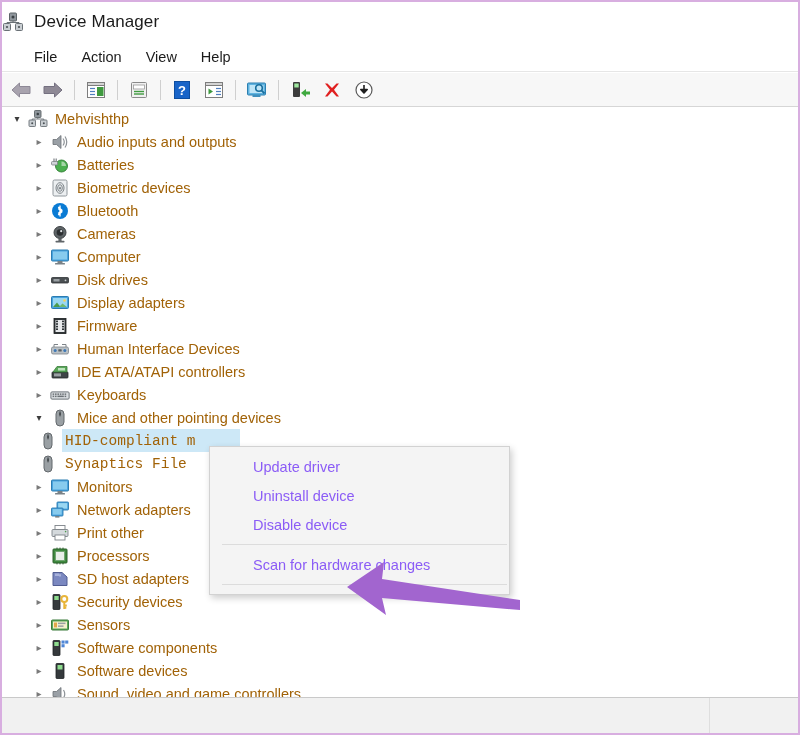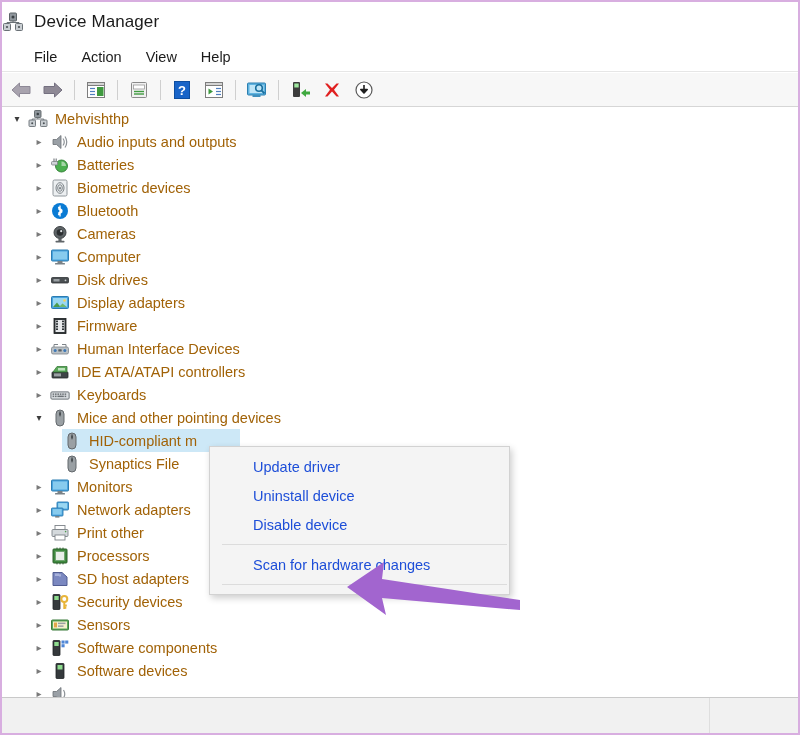--- a/index.html
+++ b/index.html
@@ -89,21 +89,21 @@
   .chev.open { color: #3c3c3c; }
   .dev-icon {
     width: 20px; height: 20px; flex: 0 0 auto; margin-right: 7px;
     position: relative; z-index: 2;
   }
   .dev-label {
     font-size: 14.5px; color: #a16207; position: relative; z-index: 2;
   }
   .lvl0 { padding-left: 4px; }
   .lvl1 { padding-left: 26px; }
-  .lvl2 { padding-left: 60px; }
+  .lvl2 { padding-left: 36px; font-family: Liberation Mono, monospace; }
 
   
   .statusbar {
     position: absolute; left: 0; right: 0; bottom: 0; height: 36px;
     background: #f1f1f1;
     border-top: 1px solid #c9c9c9;
     display: flex; align-items: center;
   }
   .status-main { flex: 1 1 auto; height: 100%; }
   .status-sep { width: 1px; height: 100%; background: #dedede; }
@@ -115,21 +115,21 @@
     width: 301px;
     background: #f4f4f4;
     border: 1px solid #d2d2d2;
     box-shadow: 2px 3px 7px rgba(0,0,0,.20);
     padding: 5px 0 4px 0;
     z-index: 40;
   }
   .ctx-item {
     height: 29px; display: flex; align-items: center;
     padding-left: 43px;
-    font-size: 14.5px; color: #1d4ed8;
+    font-size: 14.5px; color: #8b5cf6;
     cursor: default;
   }
   .ctx-item.bold { font-weight: bold; }
   .ctx-sep {
     height: 1px; background: #dcdcdc; margin: 5px 2px 5px 12px;
   }
 
   
   .arrow-ann {
     position: absolute; left: 340px; top: 558px;
@@ -613,20 +613,21 @@
     </div>
 
     <div class="tree-row lvl1">
       <span class="chev">▸</span>
       <span class="dev-icon">
         <svg width="20" height="20" viewBox="0 0 20 20">
           <path d="M3 7.5 L6.5 7.5 L11 3.5 L11 16.5 L6.5 12.5 L3 12.5 Z" fill="#9aa0a6" stroke="#6b7075" stroke-width=".8"></path>
           <path d="M13.5 6 Q16 10 13.5 14" stroke="#8d9297" stroke-width="1.2" fill="none"></path>
         </svg>
       </span>
+      <span class="dev-label">Sound, video and game controllers</span>
     </div>
 
   </div>
 
   <div class="ctxmenu">
     <div class="ctx-item">Update driver</div>
     <div class="ctx-item">Uninstall device</div>
     <div class="ctx-item">Disable device</div>
     <div class="ctx-sep"></div>
     <div class="ctx-item">Scan for hardware changes</div>

